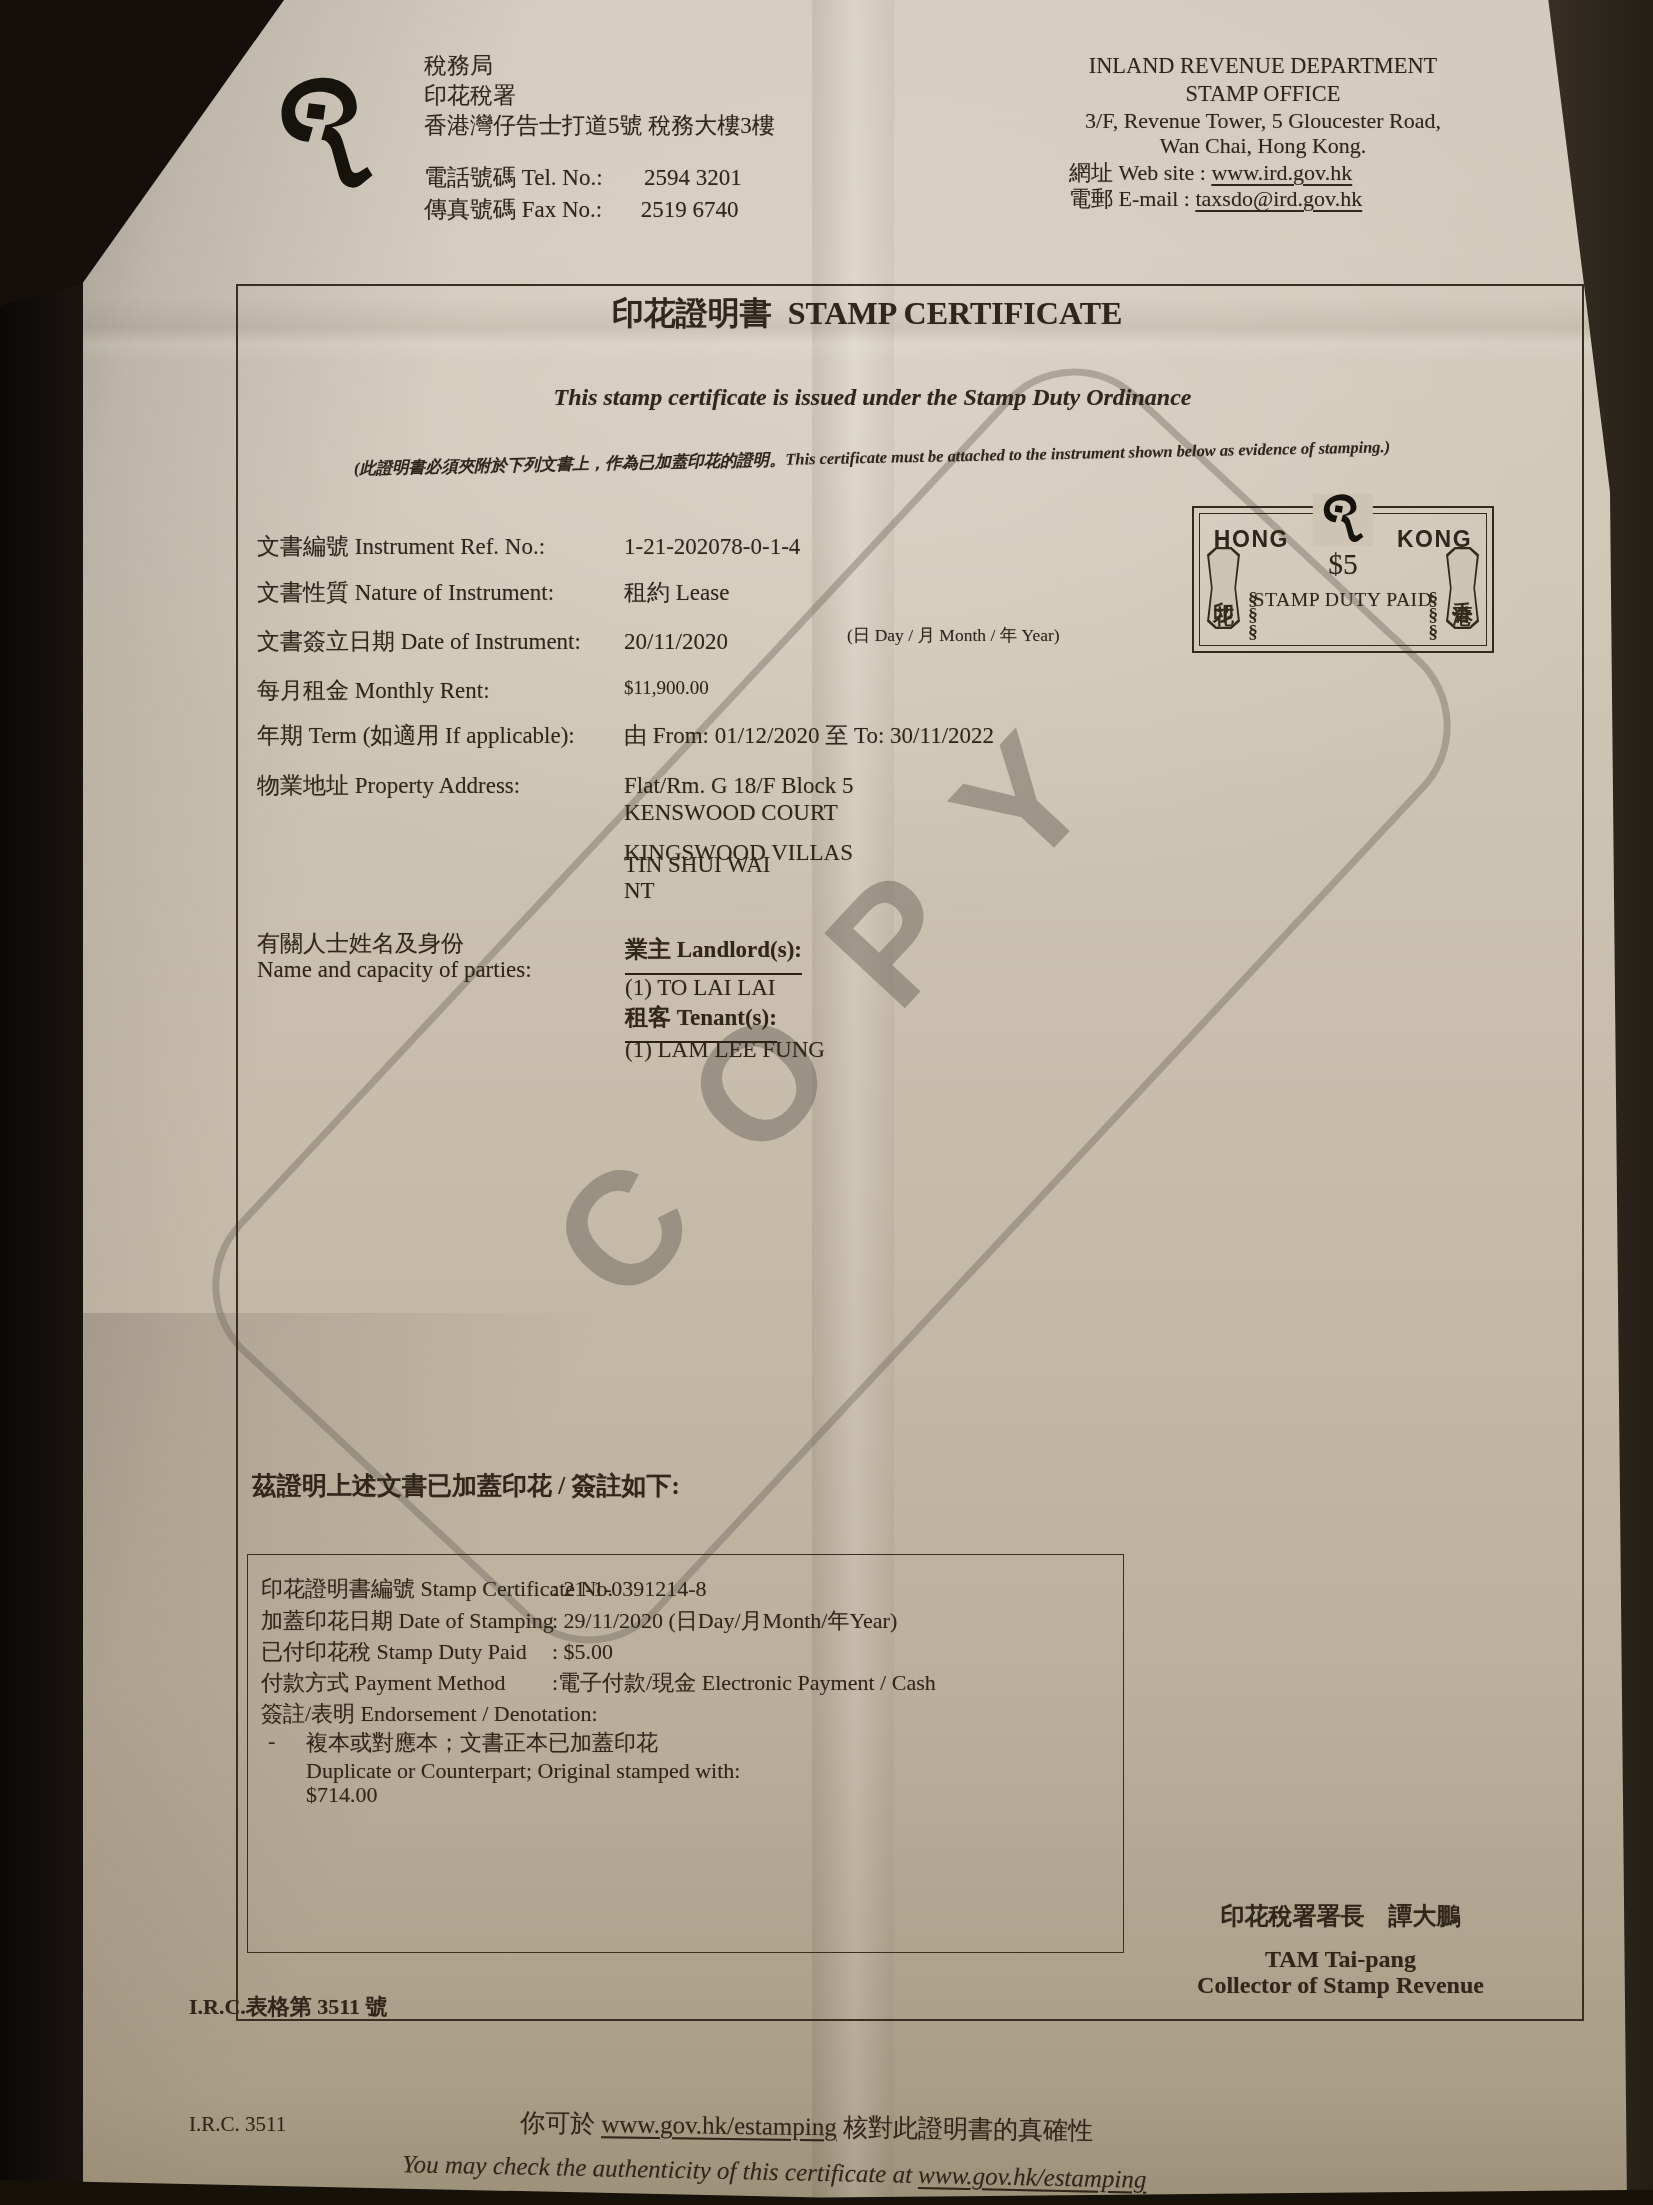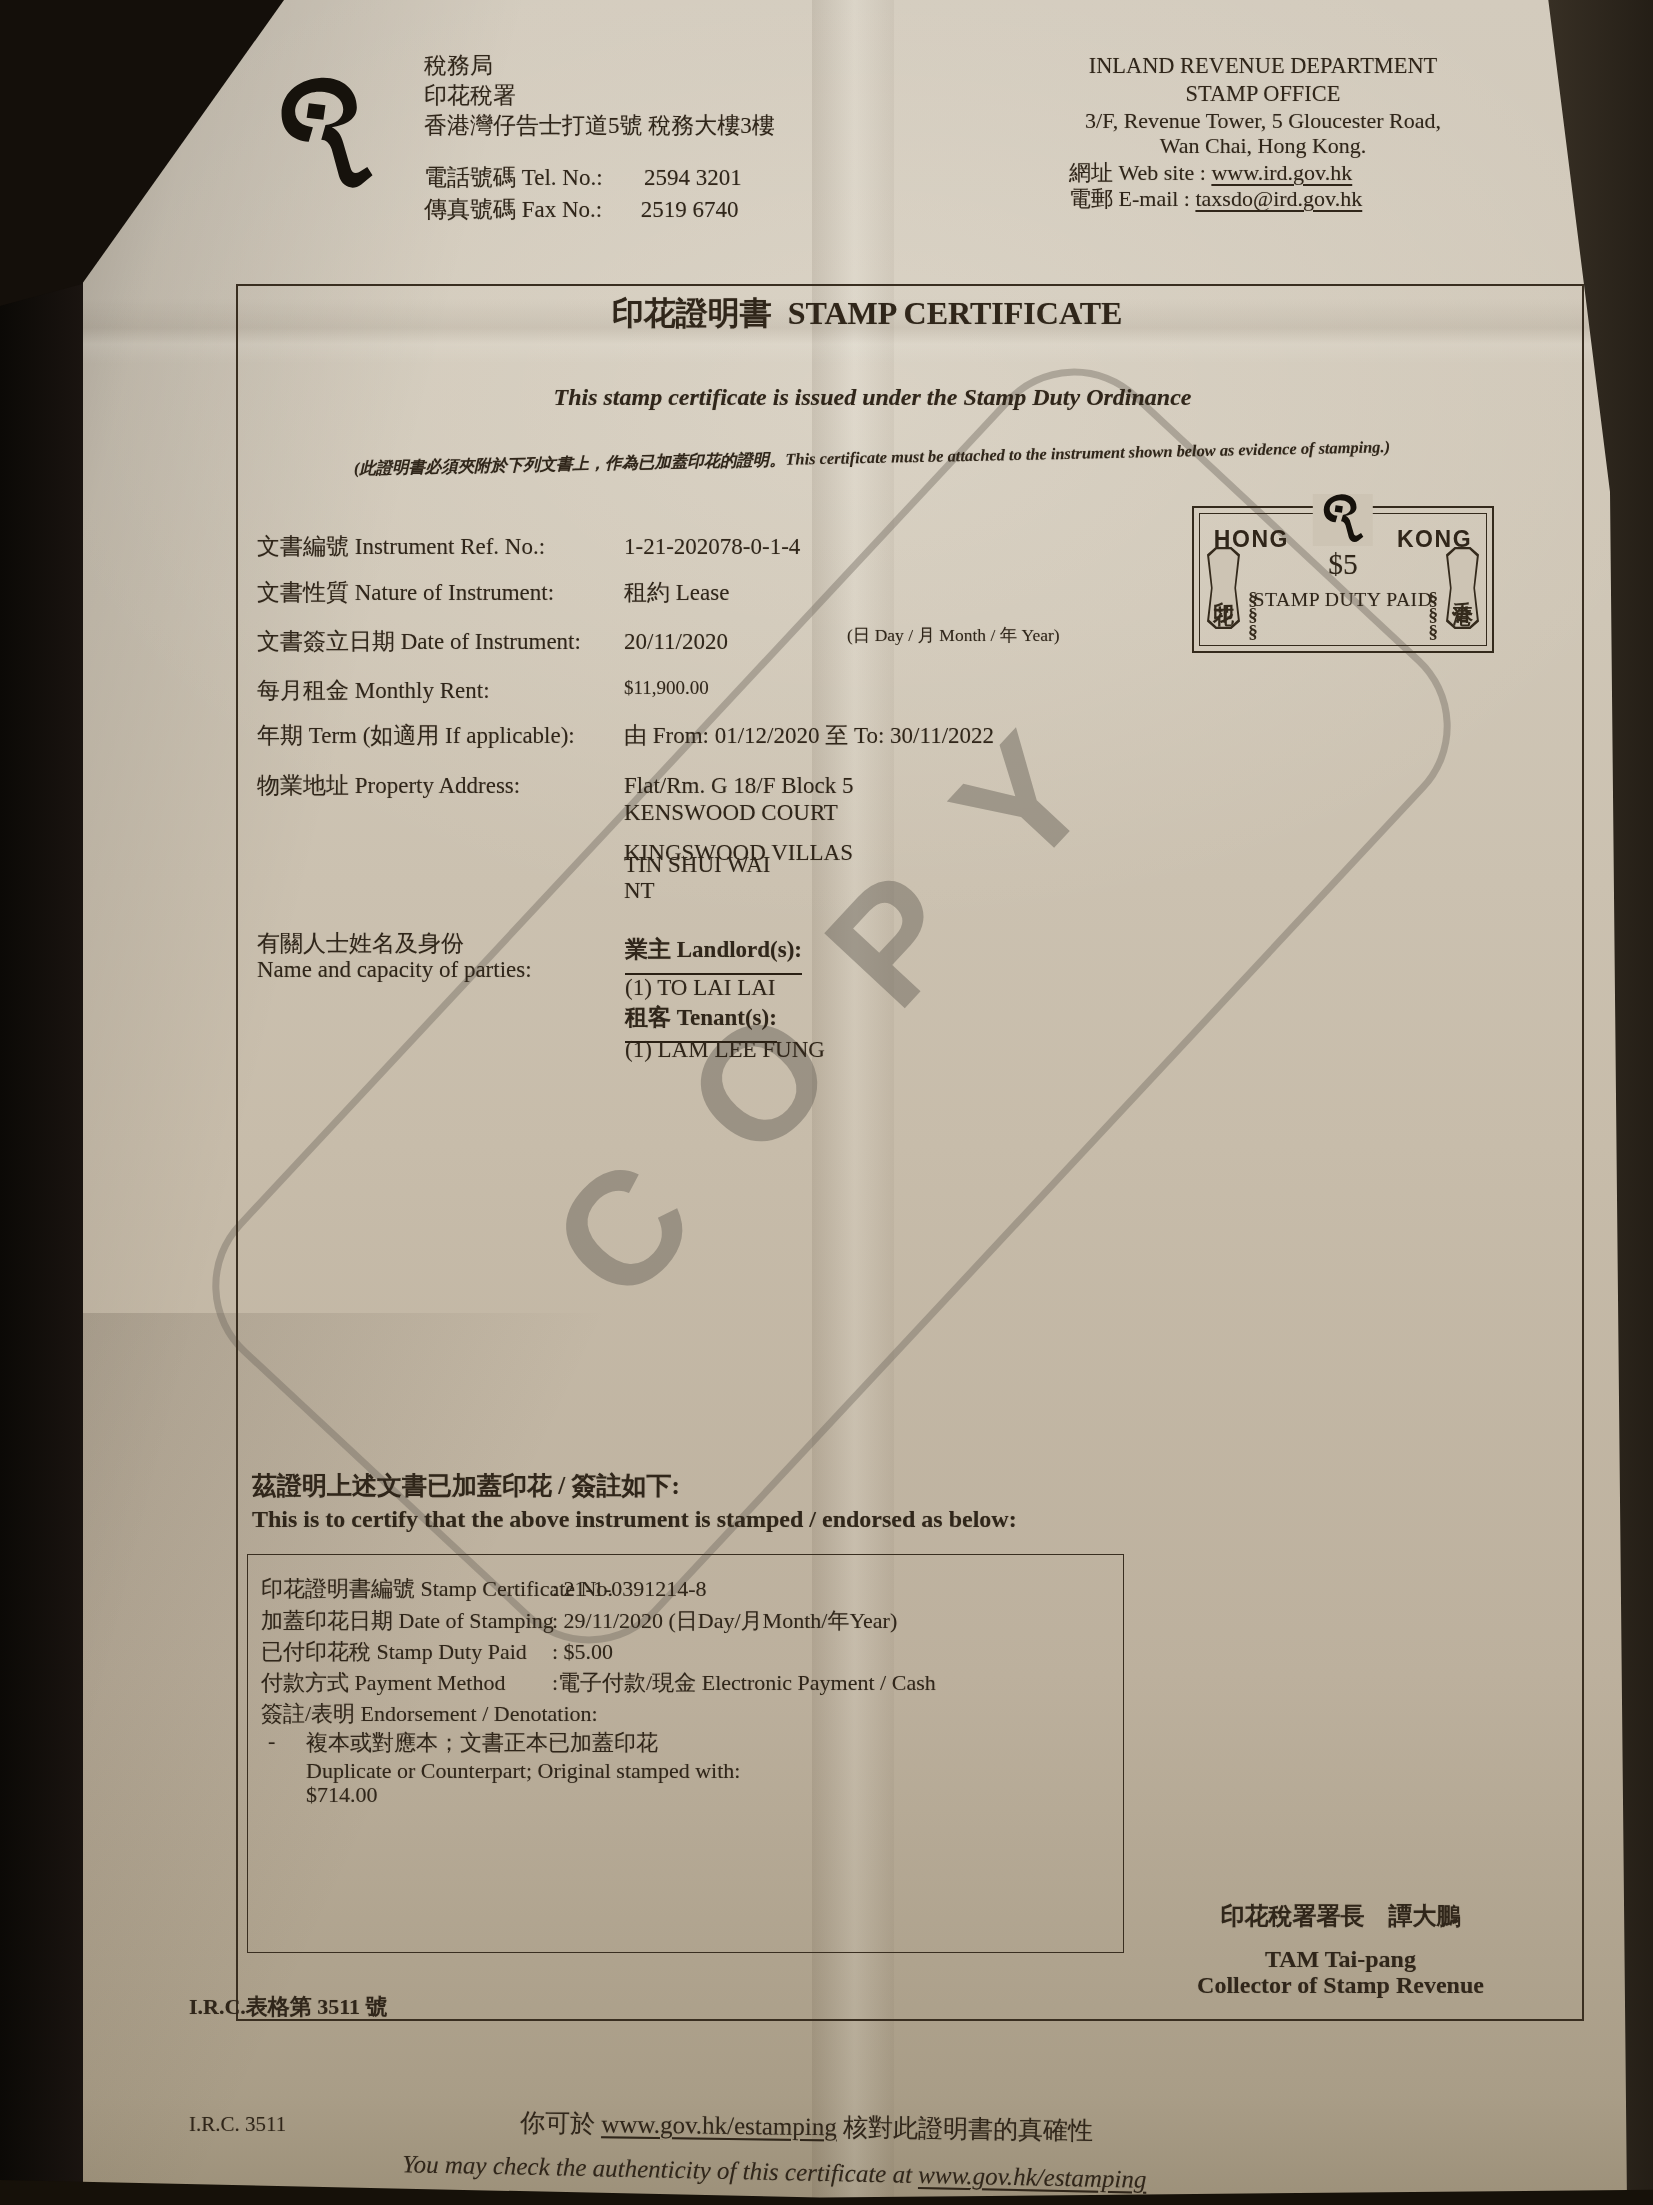--- a/index.html
+++ b/index.html
@@ -158,21 +158,20 @@
     <div class="t ink" style="left:0;top:80px;width:298px;text-align:center;font-size:19.7px;letter-spacing:0.5px;">STAMP DUTY PAID</div>
     <div class="orn" style="left:54px;white-space:pre-line;">§
 §
 §</div>
     <div class="orn" style="right:54px;white-space:pre-line;">§
 §
 §</div>
   </div>
 
   <div class="t b ink" style="left:252px;top:1471px;font-size:25px;">茲證明上述文書已加蓋印花 / 簽註如下:</div>
-  <div class="t b ink" style="left:252px;top:1505px;font-size:24px;">This is to certify that the above instrument is stamped / endorsed as below:</div>
 
   <div id="innerbox"></div>
 
   <div class="t ink" style="left:261px;top:1576px;font-size:22px;">印花證明書編號 Stamp Certificate No.</div>
   <div class="t ink" style="left:552px;top:1576px;font-size:22px;">: 21-1-0391214-8</div>
 
   <div class="t ink" style="left:261px;top:1608px;font-size:22px;">加蓋印花日期 Date of Stamping</div>
   <div class="t ink" style="left:552px;top:1608px;font-size:22px;">: 29/11/2020 (日Day/月Month/年Year)</div>
 
   <div class="t ink" style="left:261px;top:1639px;font-size:22px;">已付印花稅 Stamp Duty Paid</div>

